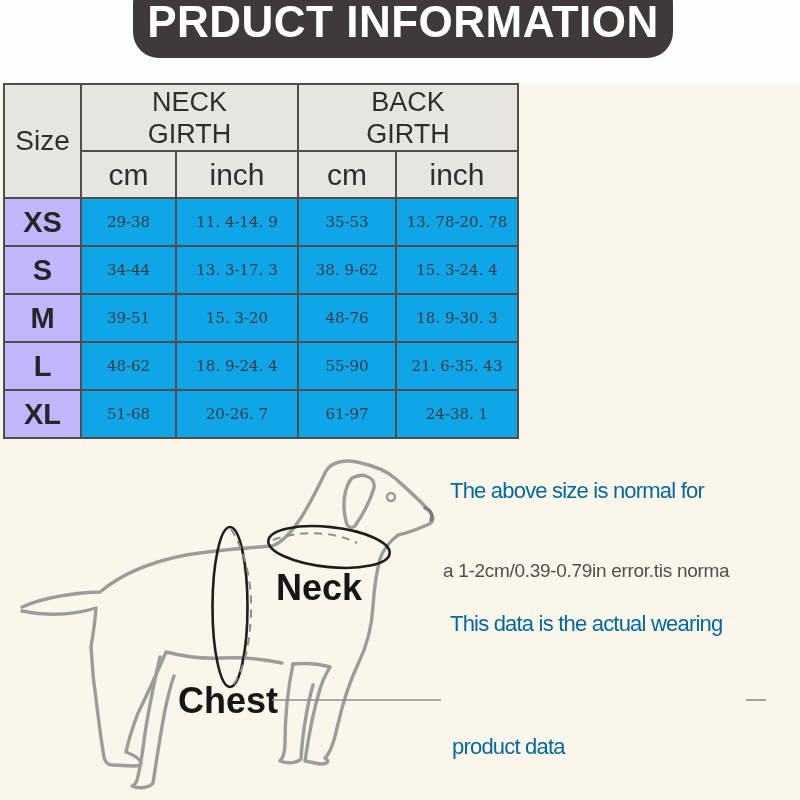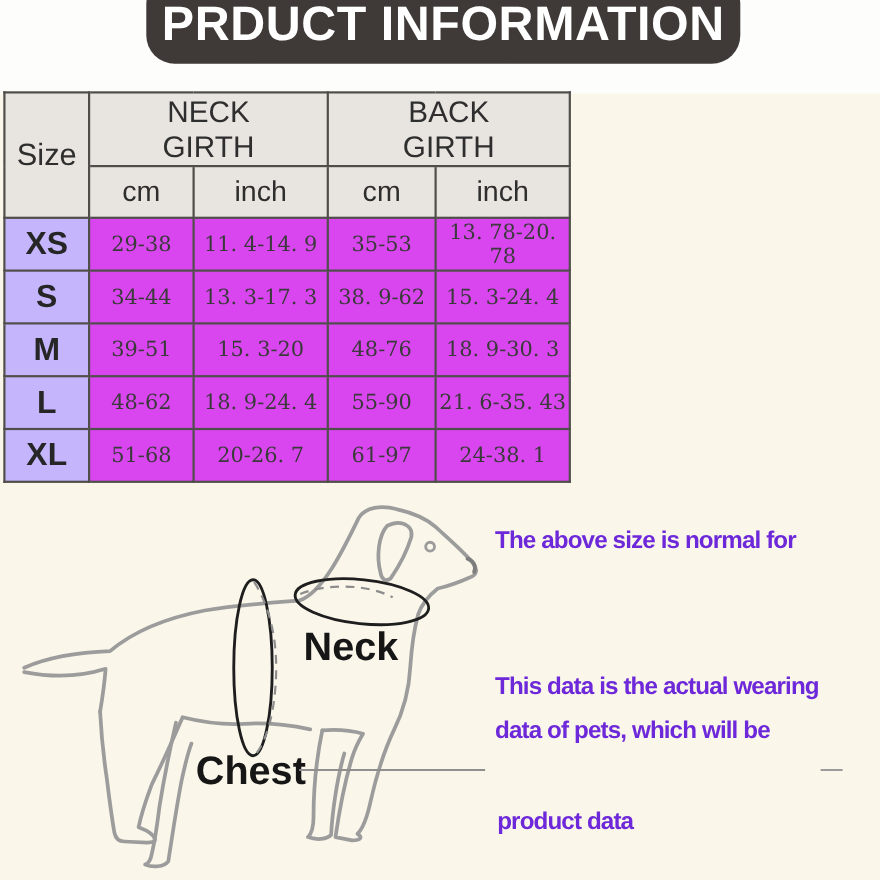--- a/index.html
+++ b/index.html
@@ -14,37 +14,37 @@
           padding-bottom:11px;white-space:nowrap;}
 
   
   table.size-table{position:absolute;left:3px;top:83px;border-collapse:collapse;table-layout:fixed;}
   table.size-table td{border:2px solid #504e4b;text-align:center;vertical-align:middle;padding:0;}
   .hcell{background:#e8e5e0;color:#2e2e2e;}
   td.corner{font-size:28px;}
   td.group div{font-size:27px;line-height:32px;}
   tr.hrow1{height:67px;}
   tr.hrow2{height:47px;}
-  td.unit{font-size:26px;margin-left:16px;}
+  td.unit{font-size:30px;margin-left:16px;}
   tr.drow{height:48px;}
   td.size-cell{font-size:29px;font-weight:700;color:#262626;background:#c4b5fd;}
-  td.data-cell{font-family:"DejaVu Serif",serif;font-size:19px;color:#3a3a3a;background:#d946ef;}
+  td.data-cell{font-family:"DejaVu Serif",serif;font-size:15px;color:#3a3a3a;background:#0ea5e9;}
 
   
   svg.dog{position:absolute;left:0;top:445px;}
   .outline{fill:none;stroke:#9c9c9c;stroke-width:3.4;stroke-linecap:round;stroke-linejoin:round;}
   .outline-thin{fill:none;stroke:#7d7d7d;stroke-width:3.4;stroke-linecap:round;}
   .band{fill:none;stroke:#1e1e1e;stroke-width:2.6;}
   .band-dash{fill:none;stroke:#8d8d8d;stroke-width:2;stroke-dasharray:8 6;}
   .leader{stroke:#8f8f8f;stroke-width:1.6;}
   .diagram-label{font-family:"Liberation Sans",sans-serif;font-weight:700;font-size:36px;fill:#161616;}
 
   
   .note{position:absolute;white-space:nowrap;}
-  .note.big{font-size:22px;font-weight:700;letter-spacing:-0.8px;color:#6d28d9;}
+  .note.big{font-size:22px;font-weight:400;letter-spacing:-0.8px;color:#0369a1;}
   .note.small{font-size:19px;font-weight:400;letter-spacing:-0.3px;color:#4f4f4f;}
 </style>
 </head>
 <body>
 
 <div class="page">
 
   <div class="top-band"></div>
 
   <div class="banner">
@@ -194,17 +194,17 @@
       M 273 95 C 298 85, 334 86, 357 98"></path>
 
     <text class="diagram-label" x="276" y="155">Neck</text>
     <text class="diagram-label" x="178" y="268">Chest</text>
 
     <line class="leader" x1="272" y1="255" x2="441" y2="255"></line>
     <line class="leader" x1="746" y1="255" x2="766" y2="255"></line>
   </svg>
 
   <div class="note big" style="left:450px;top:478px">The above size is normal for</div>
+  <div class="note small" style="left:443px;top:560px">a 1-2cm/0.39-0.79in error.tis norma</div>
   <div class="note big" style="left:450px;top:611px">This data is the actual wearing</div>
-  <div class="note big" style="left:450px;top:651px">data of pets, which will be</div>
   <div class="note big" style="left:452px;top:734px">product data</div>
 
 </div>
 
 </body></html>

